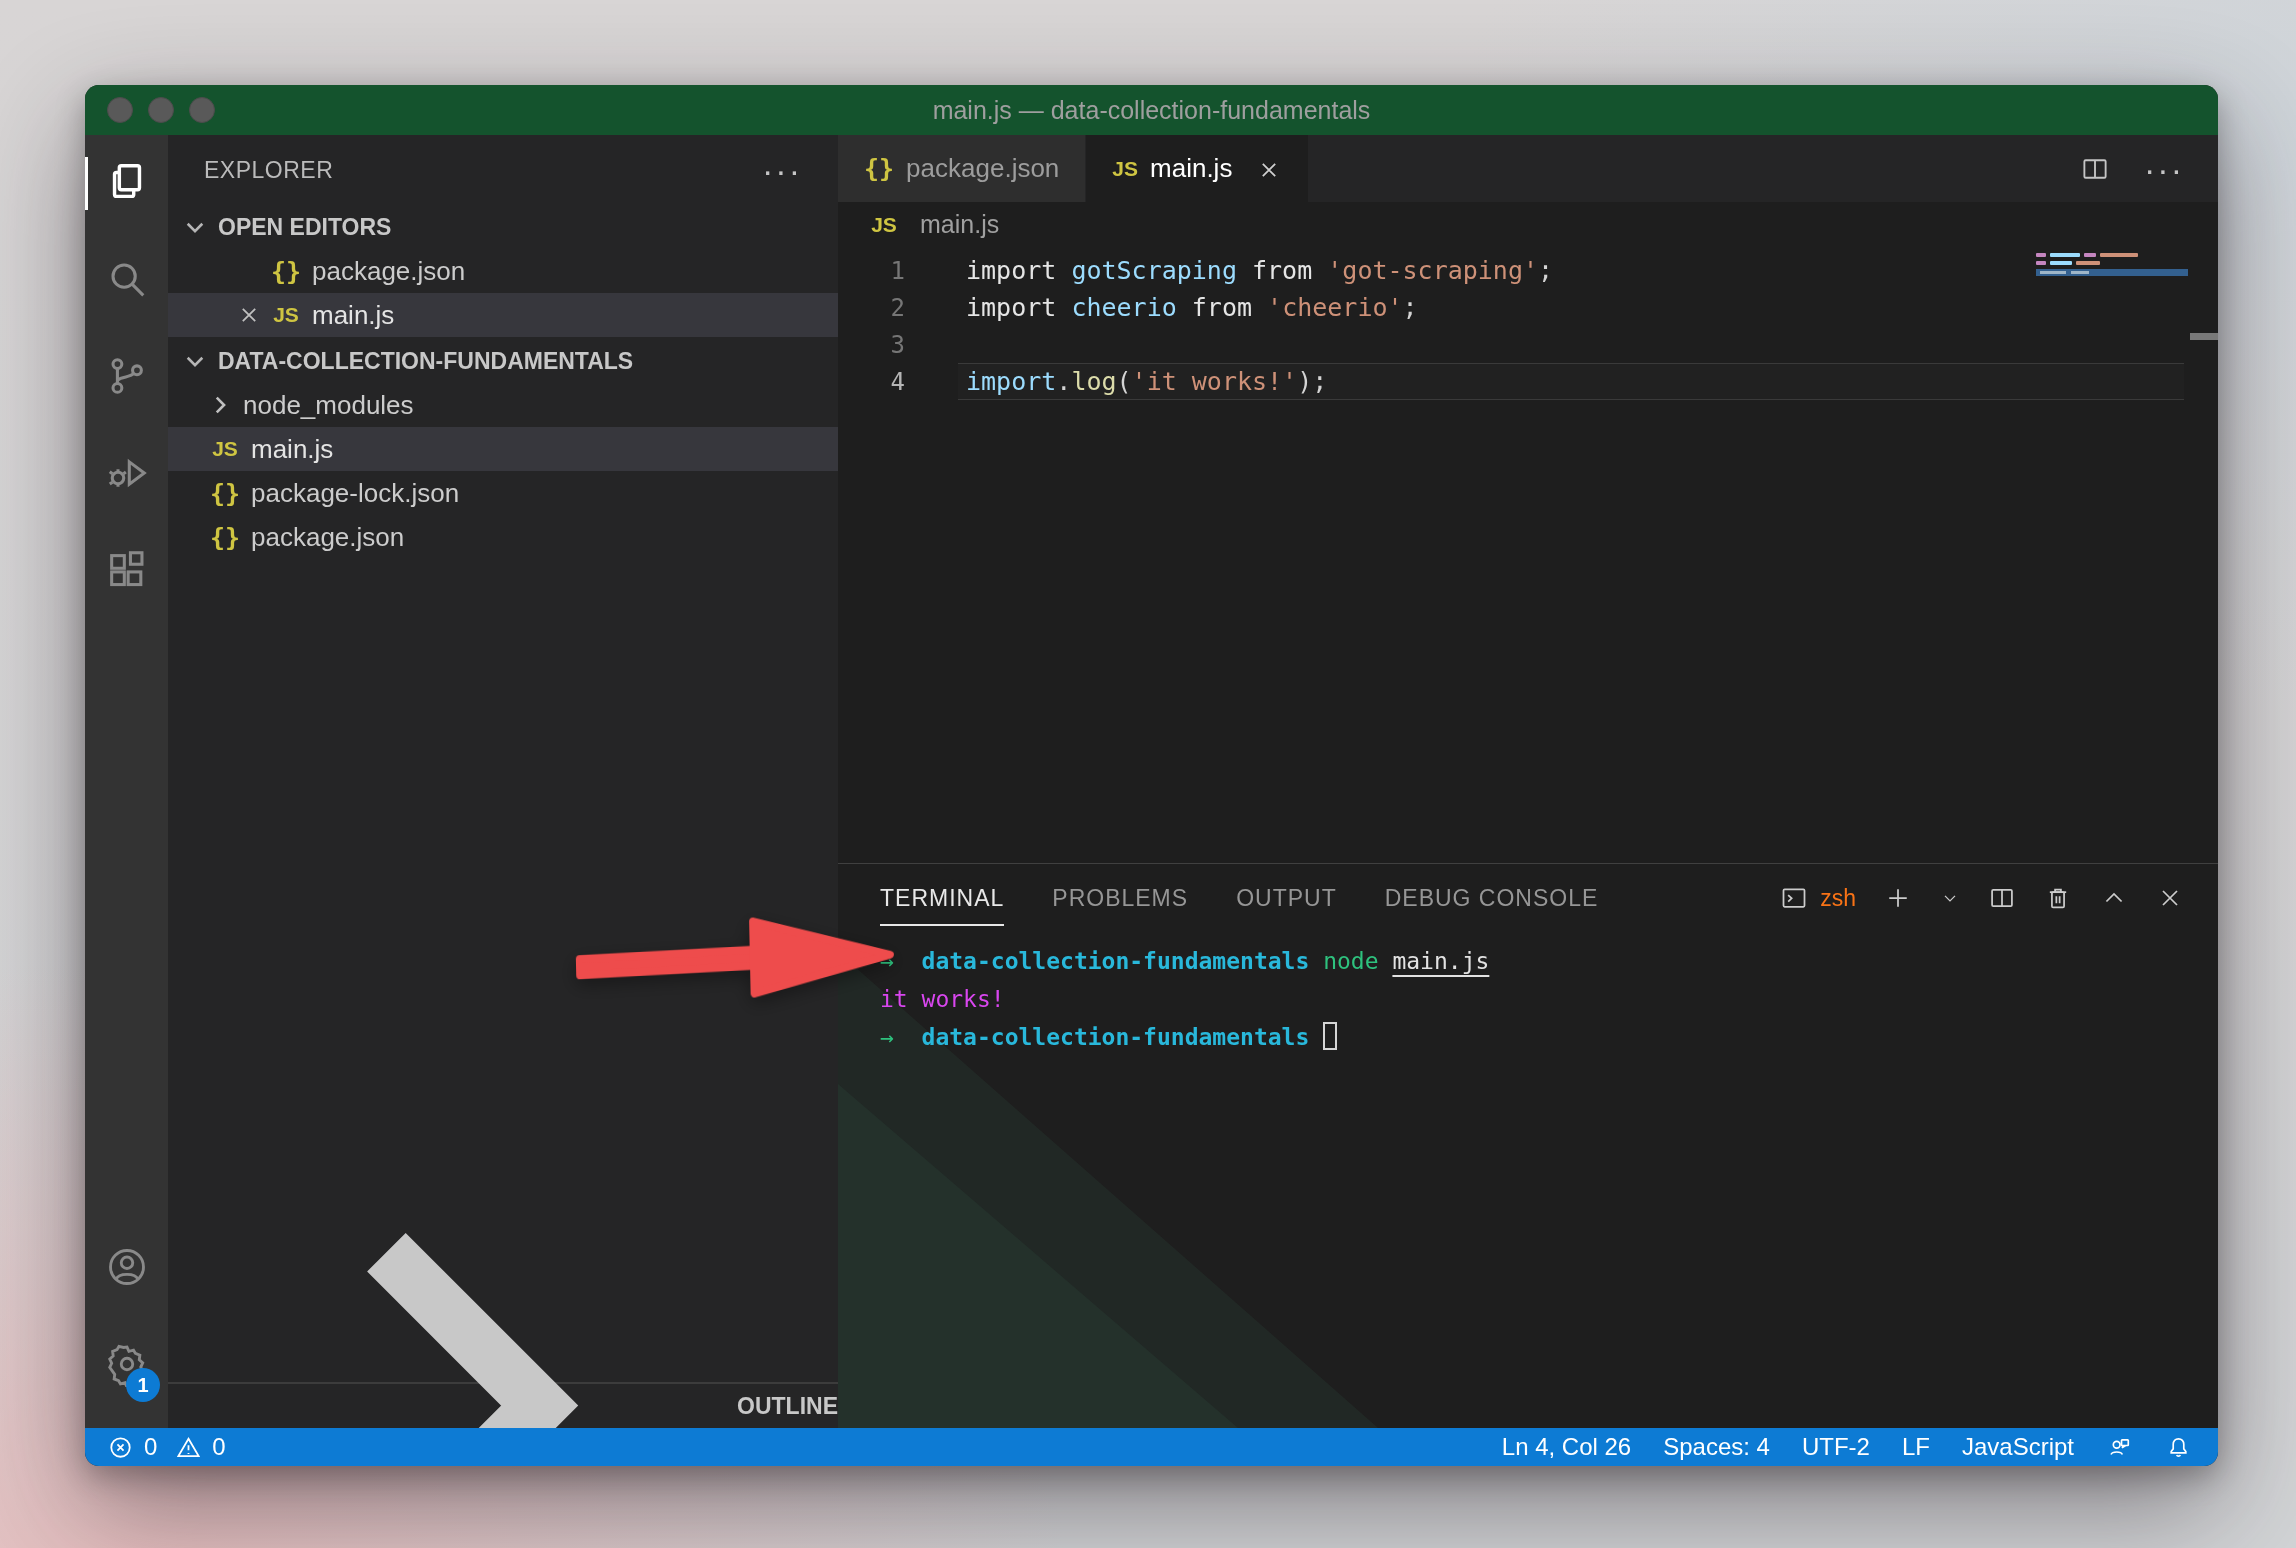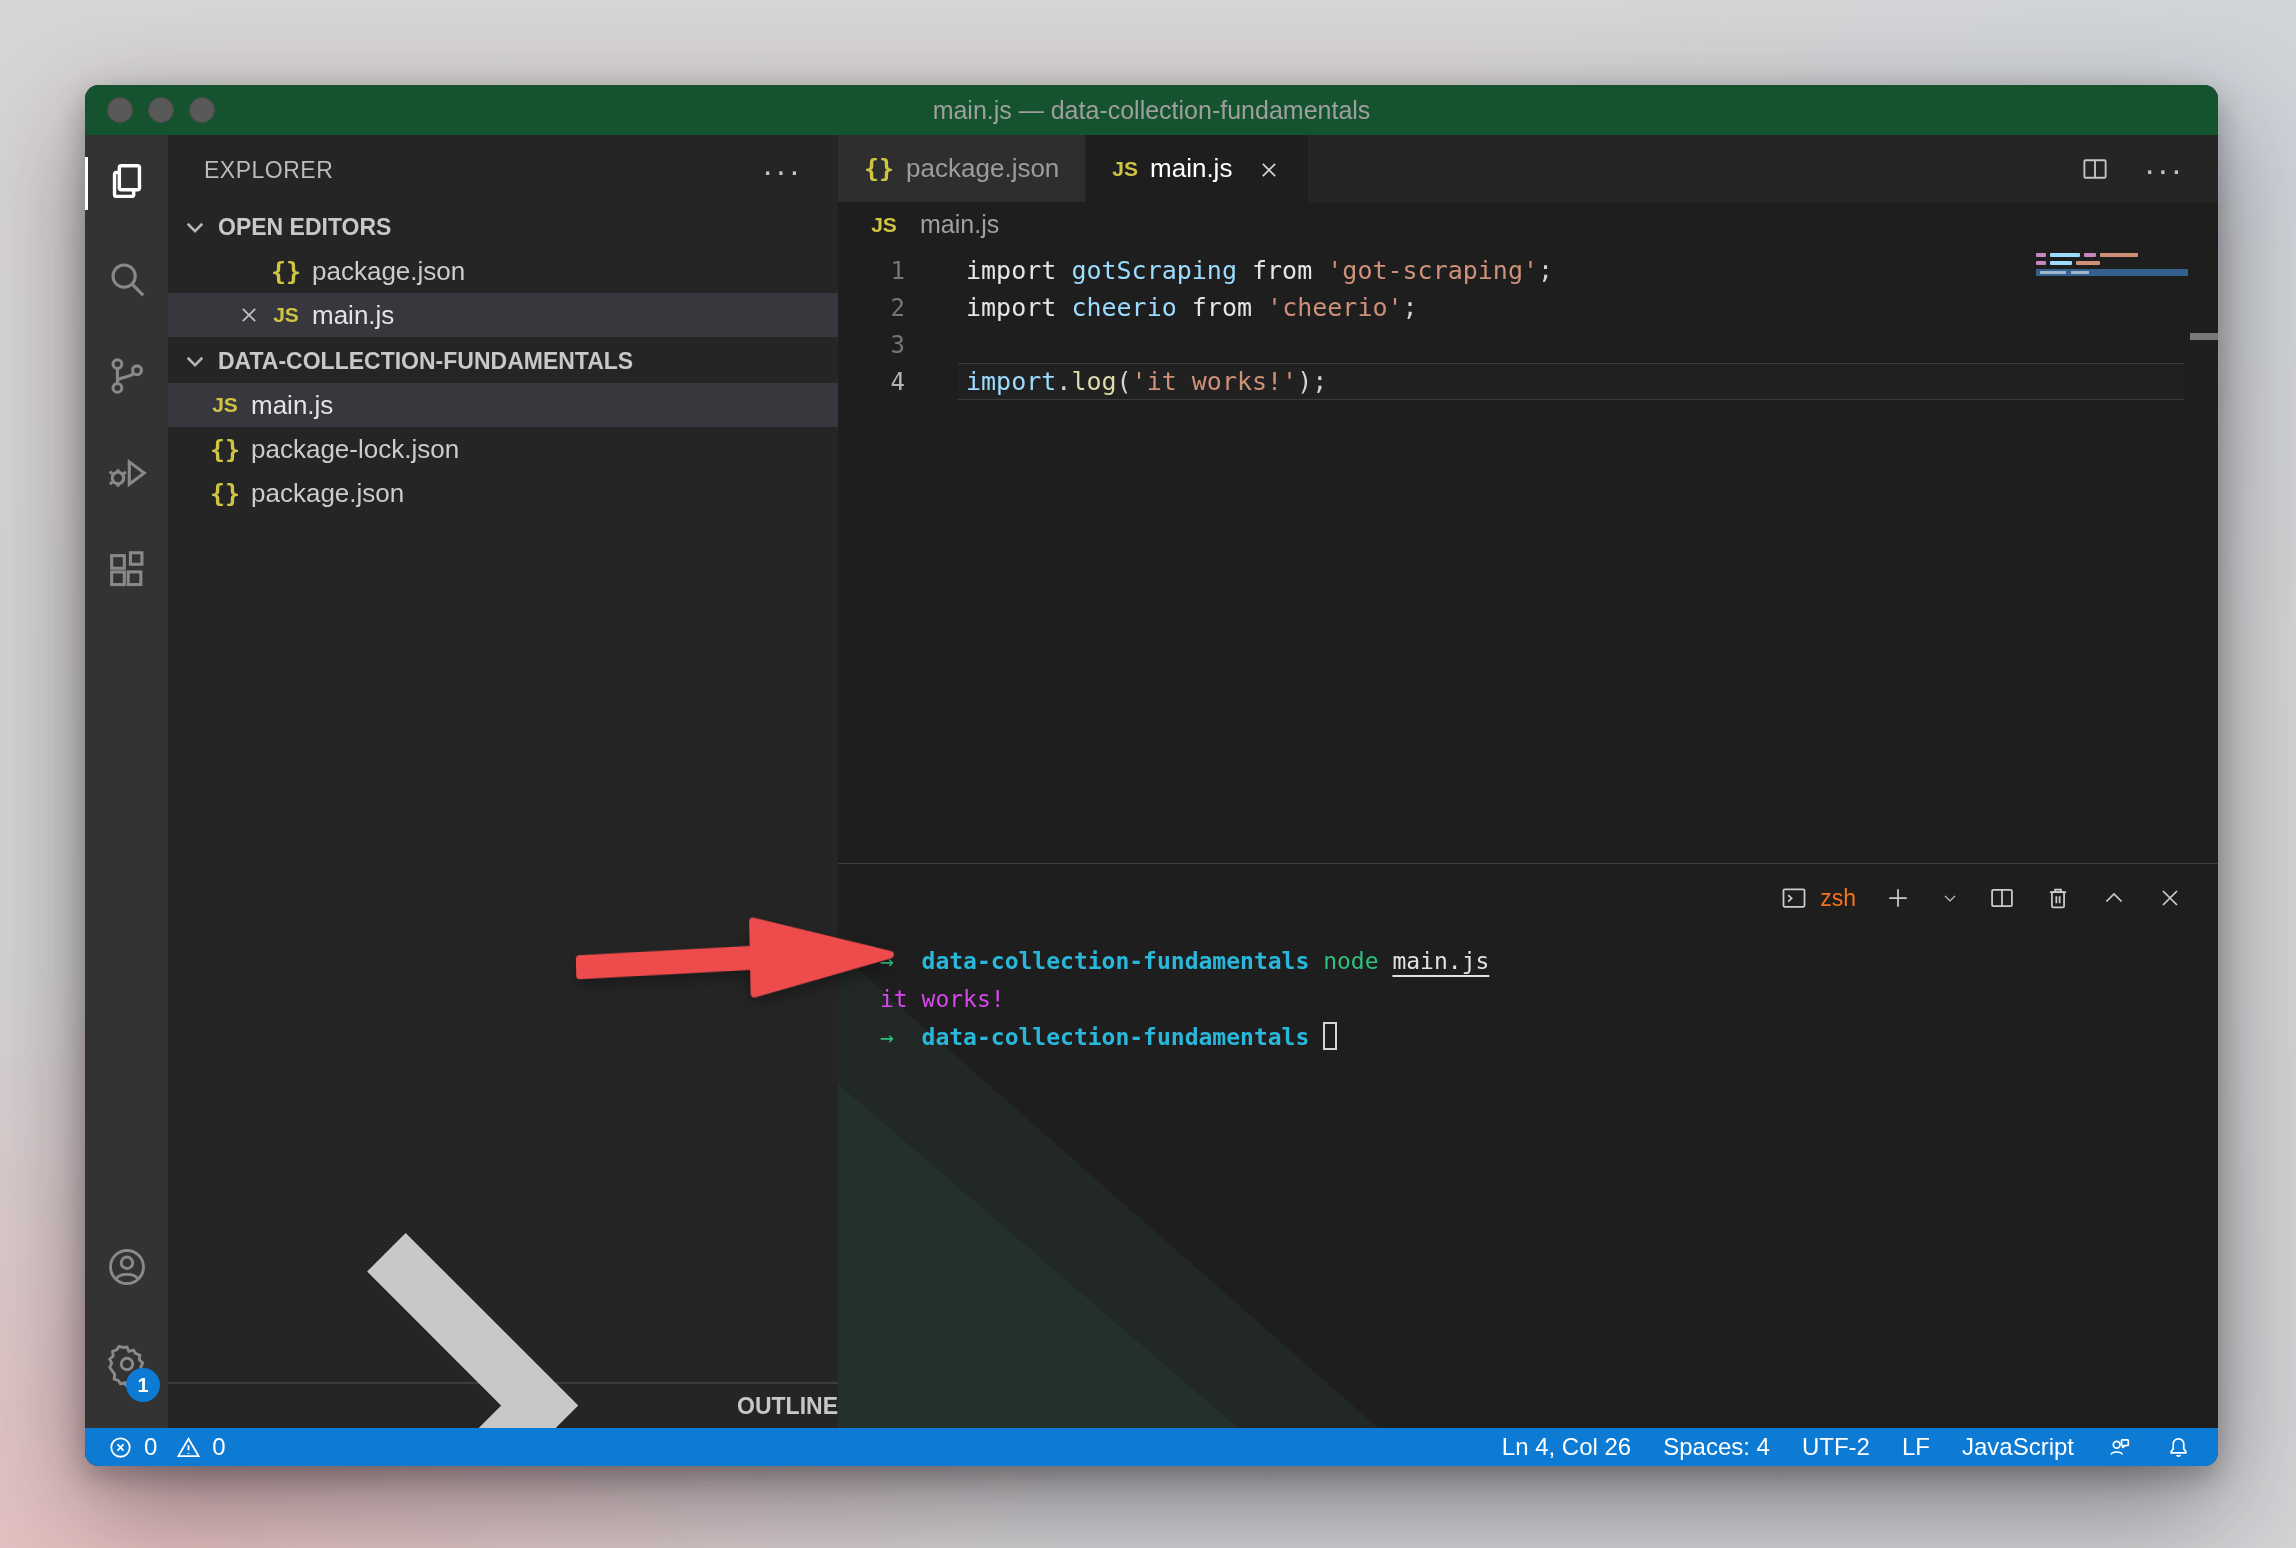--- a/index.html
+++ b/index.html
@@ -226,20 +226,27 @@
               <span>main.js</span>
             </div>
           </div>
         <div class="sb-title" style="margin-top:2px;">
           <svg class="chev" viewBox="0 0 16 16" fill="none" stroke="currentColor" stroke-width="1.6">
               <path d="M3.5 6l4.5 4.5L12.5 6"></path>
             </svg>
           <span>DATA-COLLECTION-FUNDAMENTALS</span>
         </div>
         <div id="tree-rows">
+            <div class="sb-row">
+              <span class="tree-indent"></span>
+              <span class="tree-chev"><svg viewBox="0 0 16 16" fill="none" stroke="currentColor" stroke-width="1.6" width="26" height="26">
+                  <path d="M6 3.5L10.5 8 6 12.5"></path>
+                </svg></span>
+              <span>node_modules</span>
+            </div>
             <div class="sb-row selected">
               <span class="tree-indent"></span>
               <span class="fi js">JS</span>
               <span>main.js</span>
             </div>
             <div class="sb-row">
               <span class="tree-indent"></span>
               <span class="fi json">{}</span>
               <span>package-lock.json</span>
             </div>
@@ -324,20 +331,26 @@
           </div>
           <div class="scrollstrip">
             <div class="scroll-thumb"></div>
           </div>
         </div>
 
         <div class="panel">
           <div class="wm wm1"></div>
           <div class="wm wm2"></div>
           <div class="panel-head">
+            <div class="panel-tabs" id="panel-tabs">
+                <div class="panel-tab active">TERMINAL</div>
+                <div class="panel-tab">PROBLEMS</div>
+                <div class="panel-tab">OUTPUT</div>
+                <div class="panel-tab">DEBUG CONSOLE</div>
+              </div>
             <div class="panel-actions">
               <svg viewBox="0 0 24 24" fill="none" stroke="currentColor" stroke-width="1.5">
                   <rect x="3" y="4.5" width="18" height="15" rx="1"></rect>
                   <path d="M7 9.5l3 2.8-3 2.8"></path>
                 </svg>
               <span class="shell-label">zsh</span>
               <svg viewBox="0 0 24 24" fill="none" stroke="currentColor" stroke-width="1.5">
                   <path d="M12 4.5v15M4.5 12h15"></path>
                 </svg>
               <svg viewBox="0 0 24 24" fill="none" stroke="currentColor" stroke-width="1.5" style="width:20px">

